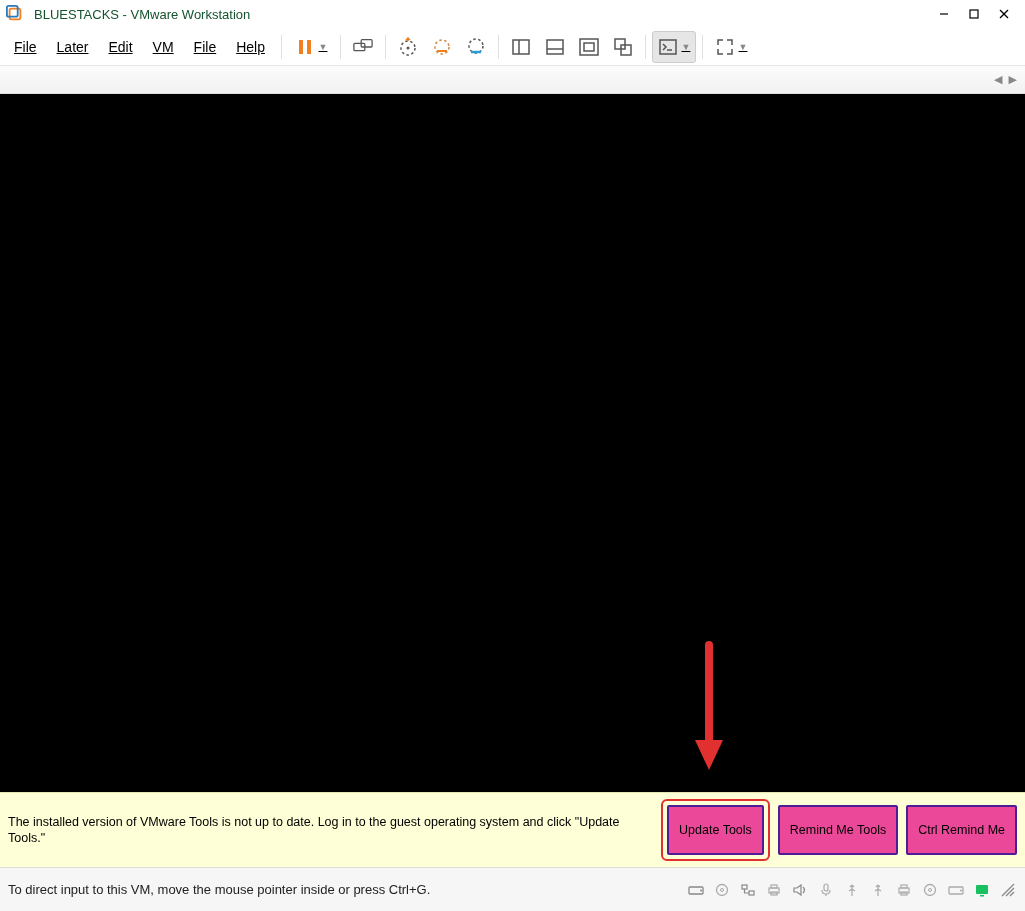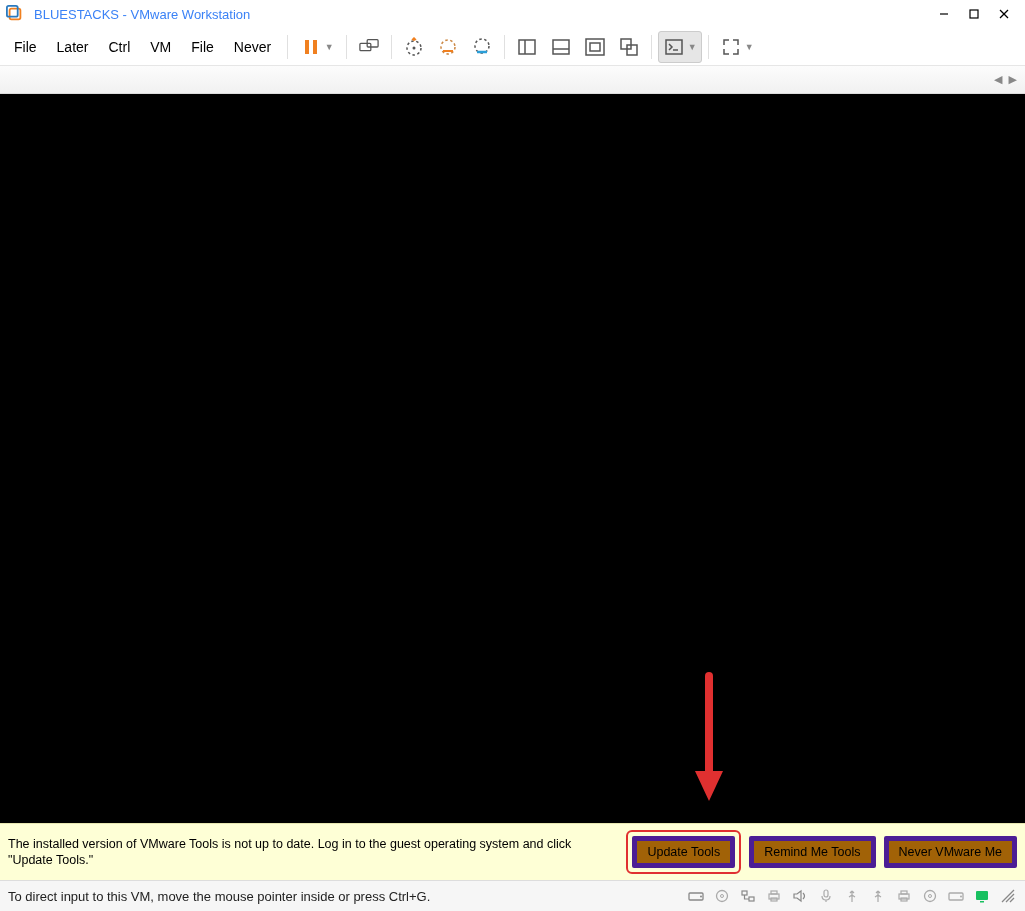--- a/index.html
+++ b/index.html
@@ -1,27 +1,27 @@
 <!DOCTYPE html>
 <html><head>
 <meta charset="utf-8">
 <style>
   * { box-sizing: border-box; margin: 0; padding: 0; font-family: "Segoe UI", Tahoma, sans-serif; }
   html, body { width: 1025px; height: 911px; overflow: hidden; background: #fff; }
   body { display: flex; flex-direction: column; }
 
   
-  .titlebar { height: 28px; display: flex; align-items: center; padding: 0 6px; font-size: 13px; color: #3b82f6; }
+  .titlebar { height: 28px; display: flex; align-items: center; padding: 0 6px; font-size: 13px; color: #14532d; }
   .titlebar .app-icon { width: 18px; height: 18px; margin-right: 10px; display: flex; align-items: center; justify-content: center; }
   .titlebar .title { flex: 1; }
   .win-controls { display: flex; gap: 0; }
   .win-btn { width: 30px; height: 22px; display: flex; align-items: center; justify-content: center; color: #000; }
 
   
-  .menubar { height: 38px; display: flex; align-items: center; padding: 0 4px; border-bottom: 1px solid #e6e6e6; background: #fff; }
+  .menubar { height: 38px; display: flex; align-items: center; padding: 0 4px; border-bottom: 1px solid #e6e6e6; background: #fff; text-decoration: underline; }
   .menu-item { font-size: 14px; color: #000; padding: 4px 10px; cursor: pointer; border-radius: 3px; }
   .sep { width: 1px; height: 24px; background: #e0e0e0; margin: 0 6px; }
   .toolbtn { width: 32px; height: 32px; display: flex; align-items: center; justify-content: center; border-radius: 3px; cursor: pointer; position: relative; }
   .toolbtn.gap { margin-right: 2px; }
   .drop { font-size: 9px; color: #888; margin-left: 4px; }
   .toolbtn.active { background: #e6e6e6; border: 1px solid #ccc; }
   .svgicon { width: 20px; height: 20px; display: block; }
 
   
   .tabstrip { height: 28px; background: linear-gradient(#fcfcfc,#f1f1f1); border-bottom: 1px solid #ddd; display: flex; align-items: center; justify-content: flex-end; padding-right: 8px; gap: 6px; }
@@ -29,25 +29,25 @@
 
   
   .vmview { flex: 1; background: #000; position: relative; }
 
   
   .annot-arrow { position: absolute; right: 296px; bottom: 12px; pointer-events: none; }
 
   
   .infobar { background: #feffd6; border-top: 1px solid #e6e6b0; display: flex; align-items: center; padding: 6px 8px; gap: 8px; }
   .infobar .msg { font-size: 12.5px; color: #000; flex: 1; line-height: 1.3; }
-  .infobar button { font-size: 12.5px; padding: 4px 10px; background: #a16207; border: 5px solid #4c1d95; cursor: pointer; color:#000; border-radius: 2px; }
+  .infobar button { font-size: 12.5px; padding: 16px 10px; background: #ec4899; border: 2px solid #4c1d95; cursor: pointer; color:#000; border-radius: 2px; }
   .highlight-box { border: 2px solid #e03030; border-radius: 6px; padding: 4px; display: flex; background: transparent; }
 
   
-  .statusbar { height: 31px; background: #f6f6f6; border-top: 1px solid #ddd; display: flex; align-items: center; padding: 0 8px; font-size: 13px; color: #222; }
+  .statusbar { height: 44px; background: #f6f6f6; border-top: 1px solid #ddd; display: flex; align-items: center; padding: 0 8px; font-size: 13px; color: #222; }
   .statusbar .hint { flex: 1; }
   .tray { display: flex; align-items: center; gap: 8px; }
   .tray .ticon { width: 18px; height: 16px; display: flex; align-items: center; justify-content: center; color: #888; cursor: pointer; }
   .grip { width: 14px; height: 14px; }
 </style>
 </head>
 <body>
 
 <div class="titlebar">
   <span class="app-icon">
@@ -73,24 +73,24 @@
           <line x1="2" y1="2" x2="10" y2="10" stroke="#000" stroke-width="1.2"></line>
           <line x1="10" y1="2" x2="2" y2="10" stroke="#000" stroke-width="1.2"></line>
         </svg>
     </div>
   </div>
 </div>
 
 <div class="menubar">
   <span class="menu-item">File</span>
   <span class="menu-item">Later</span>
-  <span class="menu-item">Ctrl</span>
+  <span class="menu-item">Edit</span>
   <span class="menu-item">VM</span>
   <span class="menu-item">File</span>
-  <span class="menu-item">Never</span>
+  <span class="menu-item">Help</span>
 
   <div class="sep"></div>
 
   <div class="toolbtn" style="width:46px;">
     <svg class="svgicon" viewBox="0 0 20 20">
       <rect x="4" y="3" width="4" height="14" fill="#f08020"></rect>
       <rect x="12" y="3" width="4" height="14" fill="#f08020"></rect>
     </svg>
     <span class="drop">▼</span>
   </div>
@@ -185,21 +185,21 @@
     <path d="M6 100 L20 130 L34 100 Z" fill="#e03030"></path>
   </svg>
 </div>
 
 <div class="infobar">
   <div class="msg">The installed version of VMware Tools is not up to date. Log in to the guest operating system and click "Update Tools."</div>
   <div class="highlight-box">
     <button>Update Tools</button>
   </div>
   <button>Remind Me Tools</button>
-  <button>Never VMware Me</button>
+  <button>Ctrl Remind Me</button>
 </div>
 
 <div class="statusbar">
   <span class="hint">To direct input to this VM, move the mouse pointer inside or press Ctrl+G.</span>
   <div class="tray">
     <span class="ticon">
       <svg width="16" height="14" viewBox="0 0 16 14">
           <rect x="1" y="4" width="14" height="7" rx="1" fill="none" stroke="#888" stroke-width="1.3"></rect>
           <circle cx="13" cy="7.5" r="1" fill="#888"></circle>
         </svg>

